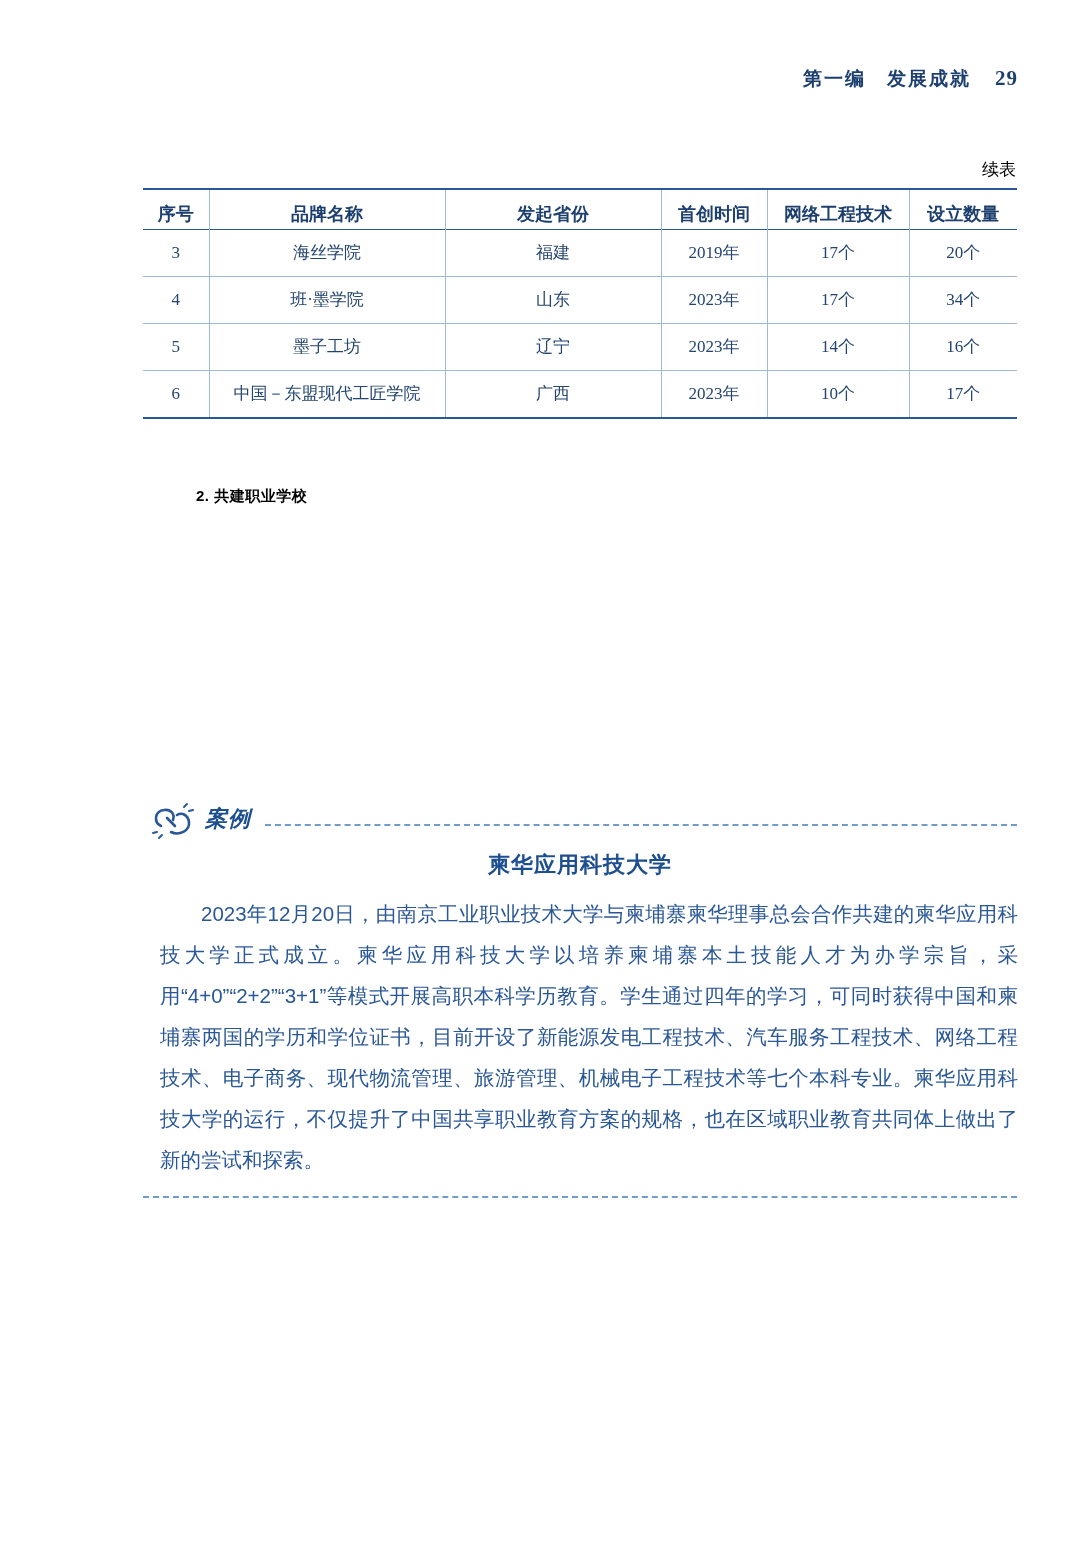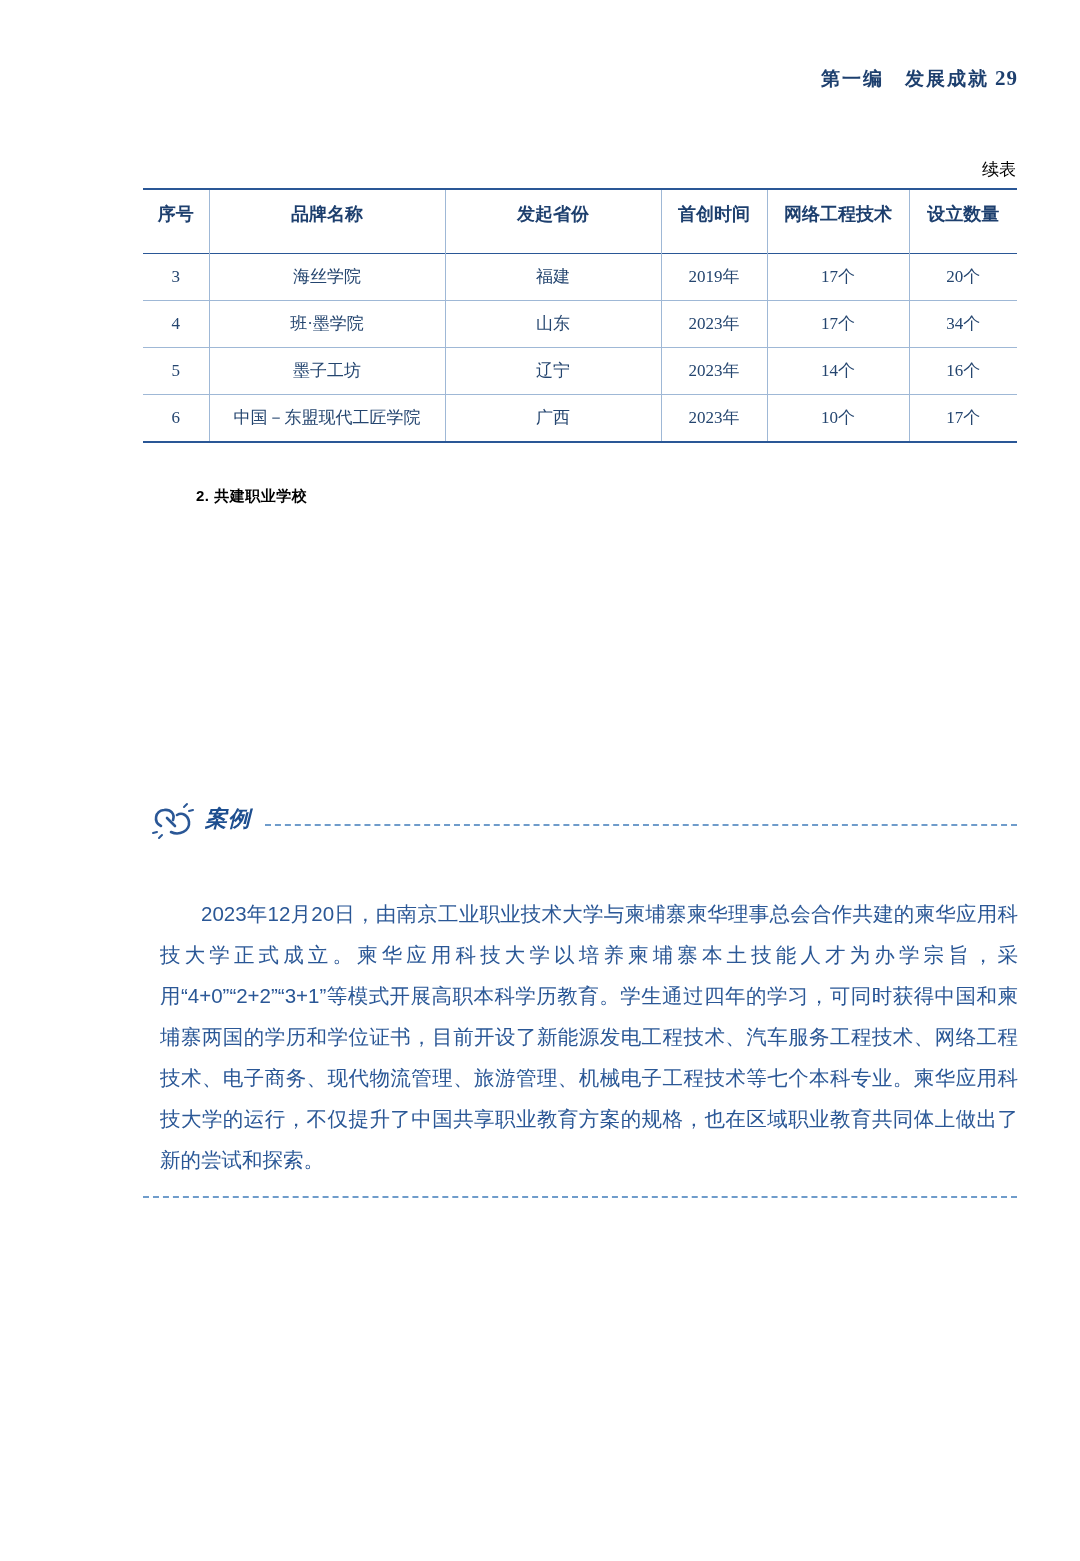--- a/index.html
+++ b/index.html
@@ -23,20 +23,21 @@
     padding: 0;
   }
 
   
   .header {
     position: absolute;
     top: 66px;
     right: 62px;
     display: flex;
     align-items: baseline;
+    gap: 18px;
     color: #1d3f6e;
     font-size: 19px;
     font-weight: bold;
     letter-spacing: 1px;
   }
   .header .hdr-sec { letter-spacing: 2px; }
   .header .hdr-page {
     font-size: 21px;
     color: #1d3f6e;
     font-weight: bold;
@@ -61,21 +62,21 @@
   }
   table.data {
     border-collapse: collapse;
     width: 100%;
     font-size: 17px;
     color: #1d3f6e;
   }
   table.data th {
     font-weight: bold;
     font-size: 18px;
-    padding: 12px 4px 27px;
+    padding: 12px 4px 3px;
     text-align: center;
     white-space: nowrap;
   }
   table.data td {
     padding: 11px 4px 12px;
     text-align: center;
     font-size: 17px;
     color: #24456f;
     white-space: nowrap;
   }
@@ -269,17 +270,18 @@
           <path d="M38 9 L42 8"></path>
           <path d="M11 33 L8 36"></path>
           <path d="M6 30 L2 31"></path>
         </g>
       </svg>
     </div>
     <div class="case-title">案例</div>
     <div class="case-dash-top"></div>
   </div>
 
+  <div class="case-heading">柬华应用科技大学</div>
   <div class="case-body">2023年12月20日，由南京工业职业技术大学与柬埔寨柬华理事总会合作共建的柬华应用科技大学正式成立。柬华应用科技大学以培养柬埔寨本土技能人才为办学宗旨，采用“4+0”“2+2”“3+1”等模式开展高职本科学历教育。学生通过四年的学习，可同时获得中国和柬埔寨两国的学历和学位证书，目前开设了新能源发电工程技术、汽车服务工程技术、网络工程技术、电子商务、现代物流管理、旅游管理、机械电子工程技术等七个本科专业。柬华应用科技大学的运行，不仅提升了中国共享职业教育方案的规格，也在区域职业教育共同体上做出了新的尝试和探索。</div>
   <div class="case-dash-bottom"></div>
 
 
 </div>
 
 </body></html>

